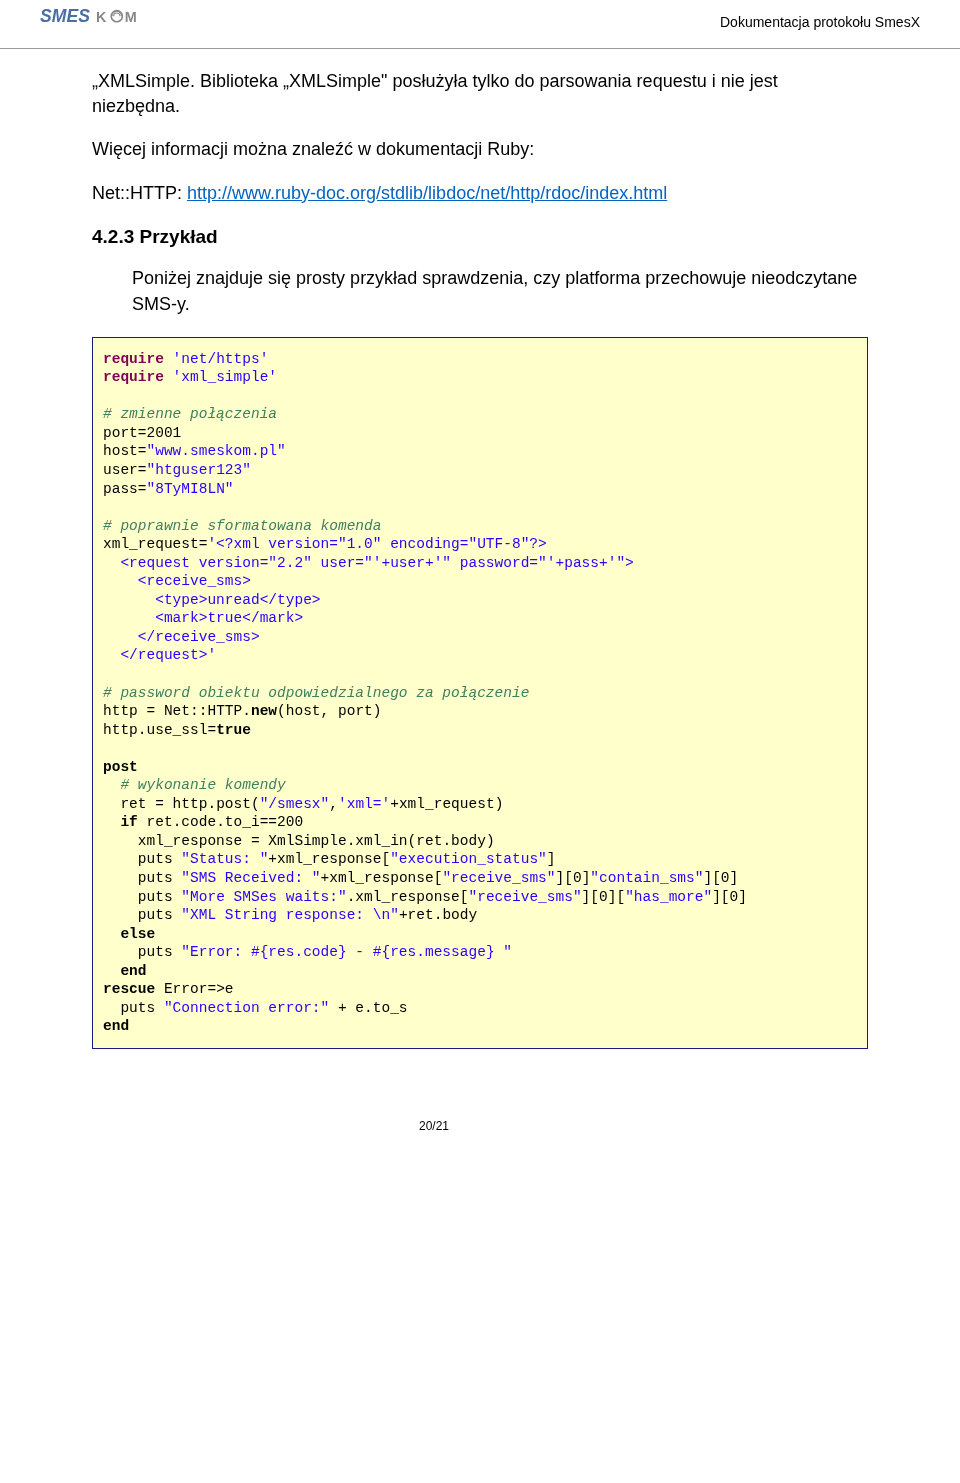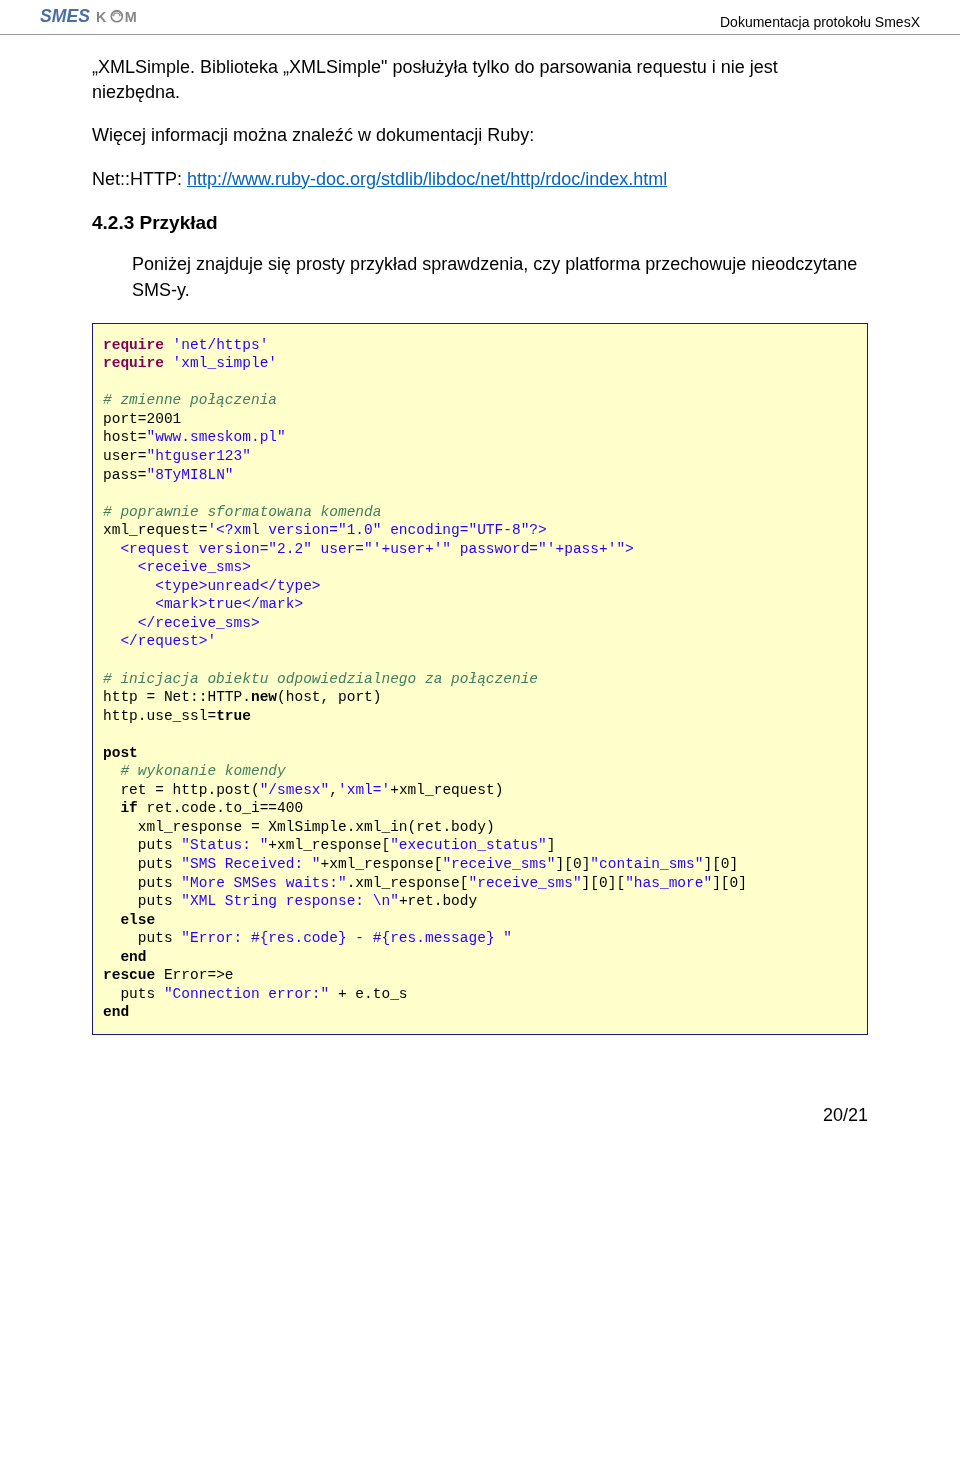--- a/index.html
+++ b/index.html
@@ -8,21 +8,21 @@
     background: #fff;
     width: 960px;
     margin: 0 auto;
     color: #000;
   }
   .header {
     display: flex;
     justify-content: space-between;
     align-items: flex-end;
     border-bottom: 1px solid #999;
-    padding: 4px 40px 4px 40px;
+    padding: 4px 40px 18px 40px;
   }
   .logo {
     display: flex;
     align-items: baseline;
   }
   .logo-svg { width: 160px; height: 26px; }
   .doc-title {
     font-size: 14px;
     color: #000;
   }
@@ -48,23 +48,23 @@
     font-size: 14.5px;
     line-height: 1.28;
     white-space: pre;
     overflow-x: auto;
   }
   .kw { color: #7f0055; font-weight: bold; }
   .str { color: #2a00ff; }
   .cm { color: #3f7f5f; font-style: italic; }
   .mtd { color: #000; font-weight: bold; }
   .footer {
-    text-align: right;
+    text-align: center;
     padding: 40px 92px 30px 0;
-    font-size: 18px;
+    font-size: 12px;
   }
 </style>
 </head>
 <body>
 
 <div class="header">
   <div class="logo">
     <svg class="logo-svg" viewBox="0 0 200 32">
       <text x="0" y="22" font-family="Arial" font-size="22" font-weight="bold" font-style="italic" fill="#4a6fa5">SMES</text>
       <text x="70" y="22" font-family="Arial" font-size="18" font-weight="bold" fill="#888">K</text>
@@ -103,28 +103,28 @@
 <span></span>
 <span class="cm"># poprawnie sformatowana komenda</span>
 <span>xml_request</span><span>=</span><span class="str">'&lt;?xml version="1.0" encoding="UTF-8"?&gt;</span>
 <span class="str">  &lt;request version="2.2" user="'+user+'" password="'+pass+'"&gt;</span>
 <span class="str">    &lt;receive_sms&gt;</span>
 <span class="str">      &lt;type&gt;unread&lt;/type&gt;</span>
 <span class="str">      &lt;mark&gt;true&lt;/mark&gt;</span>
 <span class="str">    &lt;/receive_sms&gt;</span>
 <span class="str">  &lt;/request&gt;'</span>
 <span></span>
-<span class="cm"># inicjacja obiektu odpowiedzialnego za połączenie</span>
+<span class="cm"># password obiektu odpowiedzialnego za połączenie</span>
 <span>http </span><span>=</span><span> Net</span><span>::</span><span>HTTP</span><span>.</span><span class="mtd">new</span><span>(host, port)</span>
 <span>http</span><span>.</span><span>use_ssl</span><span>=</span><span class="mtd">true</span>
 <span></span>
 <span class="mtd">post</span>
 <span class="cm">  # wykonanie komendy</span>
 <span>  ret </span><span>=</span><span> http</span><span>.</span><span>post</span><span>(</span><span class="str">"/smesx"</span><span>,</span><span class="str">'xml='</span><span>+xml_request</span><span>)</span>
-<span class="mtd">  if</span><span> ret</span><span>.</span><span>code</span><span>.</span><span>to_i</span><span>==</span><span>400</span>
+<span class="mtd">  if</span><span> ret</span><span>.</span><span>code</span><span>.</span><span>to_i</span><span>==</span><span>200</span>
 <span>    xml_response </span><span>=</span><span> XmlSimple</span><span>.</span><span>xml_in</span><span>(ret</span><span>.</span><span>body</span><span>)</span>
 <span>    puts </span><span class="str">"Status: "</span><span>+xml_response</span><span>[</span><span class="str">"execution_status"</span><span>]</span>
 <span>    puts </span><span class="str">"SMS Received: "</span><span>+xml_response</span><span>[</span><span class="str">"receive_sms"</span><span>][</span><span>0</span><span>]</span><span class="str">"contain_sms"</span><span>][</span><span>0</span><span>]</span>
 <span>    puts </span><span class="str">"More SMSes waits:"</span><span>.xml_response</span><span>[</span><span class="str">"receive_sms"</span><span>][</span><span>0</span><span>][</span><span class="str">"has_more"</span><span>][</span><span>0</span><span>]</span>
 <span>    puts </span><span class="str">"XML String response: \n"</span><span>+ret</span><span>.</span><span>body</span>
 <span class="mtd">  else</span>
 <span>    puts </span><span class="str">"Error: #{res.code} - #{res.message} "</span>
 <span class="mtd">  end</span>
 <span class="mtd">rescue</span><span> Error</span><span>=&gt;</span><span>e</span>
 <span>  puts </span><span class="str">"Connection error:"</span><span> + e</span><span>.</span><span>to_s</span>

